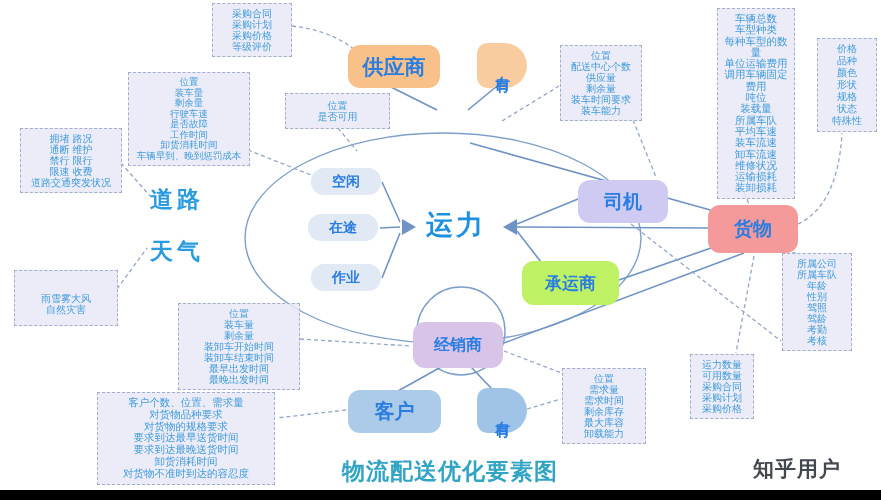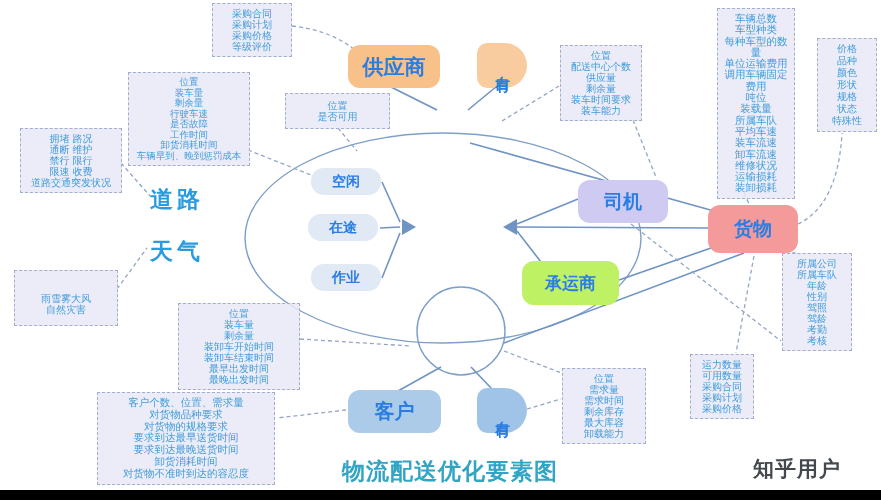--- a/index.html
+++ b/index.html
@@ -162,27 +162,29 @@
 要求到达最早送货时间
 要求到达最晚送货时间
 卸货消耗时间
 对货物不准时到达的容忍度</div>
 
   <div class="node" style="left:348px;top:45px;width:92px;height:43px;background:#f8c18a;font-size:21px">供应商</div>
   <div class="node own vtext" style="left:477px;top:43px;width:50px;height:45px;background:#f8cc9e;font-size:15px">自有</div>
   <div class="node" style="left:578px;top:180px;width:90px;height:43px;background:#cfcaf1;font-size:19px">司机</div>
   <div class="node" style="left:522px;top:261px;width:97px;height:44px;background:#bef264;font-size:17px">承运商</div>
   <div class="node" style="left:708px;top:205px;width:90px;height:48px;background:#f49a9a;font-size:19px">货物</div>
+  <div class="node" style="left:413px;top:322px;width:90px;height:46px;background:#d9c4e9;font-size:16px">经销商</div>
   <div class="node" style="left:348px;top:390px;width:93px;height:43px;background:#abcbe9;font-size:20px">客户</div>
   <div class="node own vtext" style="left:477px;top:388px;width:50px;height:45px;background:#9fc4e8;font-size:15px">自有</div>
 
   <div class="pill" style="left:311px;top:168px;width:70px;height:27px">空闲</div>
   <div class="pill" style="left:308px;top:214px;width:70px;height:27px">在途</div>
   <div class="pill" style="left:311px;top:264px;width:70px;height:27px">作业</div>
 
+  <div class="freetext" id="cap">运力</div>
   <div class="freetext" id="road">道路</div>
   <div class="freetext" id="weather">天气</div>
 
   <div class="freetext" id="title">物流配送优化要素图</div>
   <div class="freetext" id="watermark">知乎用户</div>
 
   <div id="bottombar"></div>
 </div>
 
 </body></html>

